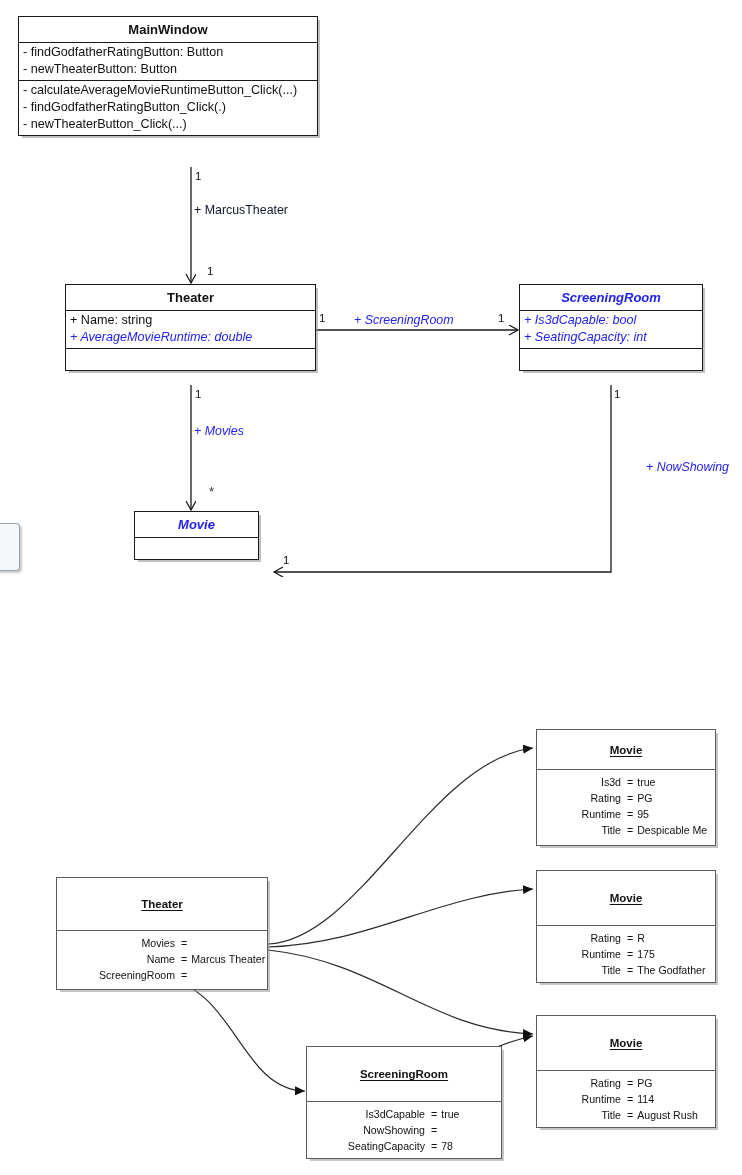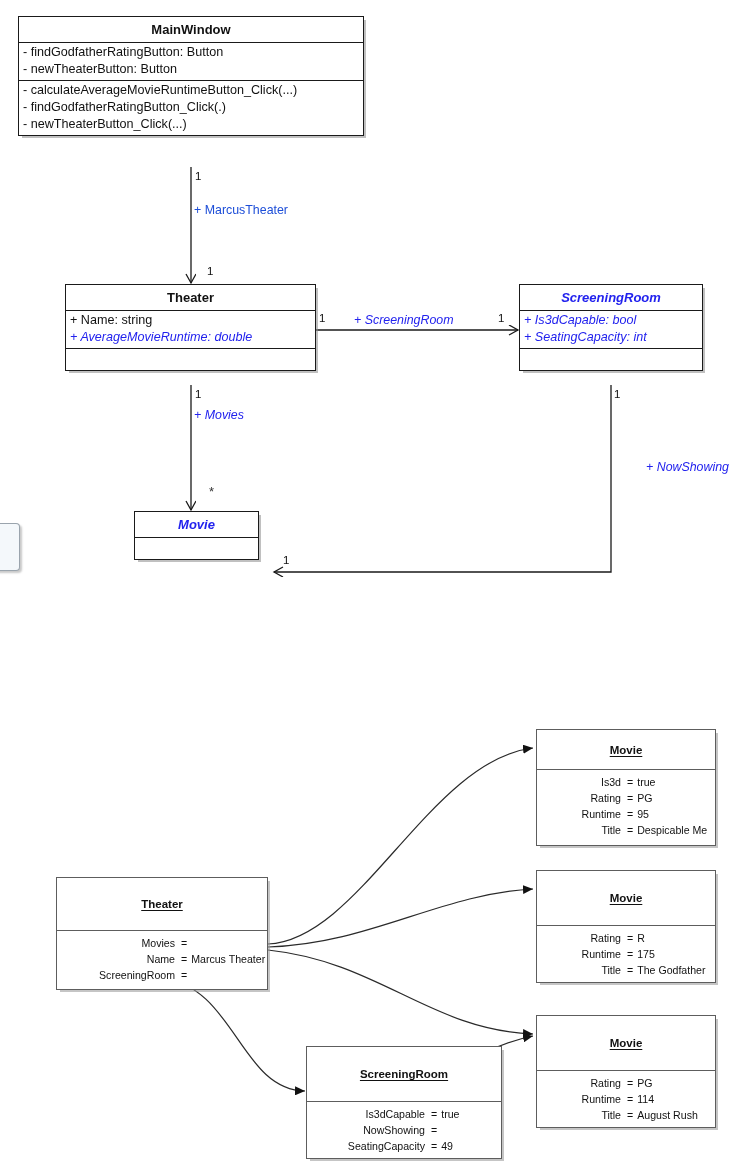--- a/index.html
+++ b/index.html
@@ -34,21 +34,21 @@
   .cls-sec:last-child{border-bottom:none;}
   .cls-sec.empty{height:21px;}
   .cls-row{
     font-size:12.6px;color:#111;line-height:17px;
     padding:0 4px 0 4px;white-space:nowrap;
   }
   .cls-row.prop{color:#2222ee;font-style:italic;}
 
   
   .lbl{
-    position:absolute;font-size:12.4px;color:#1d4ed8;white-space:nowrap;z-index:4;
+    position:absolute;font-size:12.4px;color:#0f172a;white-space:nowrap;z-index:4;
   }
   .lbl.role{color:#2222ee;font-style:italic;}
   .mult{
     position:absolute;font-size:11.5px;color:#111;white-space:nowrap;z-index:4;
   }
   .star{position:absolute;font-size:13px;color:#333;z-index:4;}
 
   
   .edge-panel{
     position:absolute;box-sizing:border-box;
@@ -112,21 +112,21 @@
 
     <path d="M268,947 C370,944 440,894 533,889" fill="none" stroke="#2a2a2a" stroke-width="1.2" marker-end="url(#arrSolid)"></path>
 
     <path d="M268,950 C380,962 430,1030 533,1034" fill="none" stroke="#2a2a2a" stroke-width="1.2" marker-end="url(#arrSolid)"></path>
 
     <path d="M161,978 C235,986 240,1090 305,1091" fill="none" stroke="#2a2a2a" stroke-width="1.2" marker-end="url(#arrSolid)"></path>
 
     <path d="M352,1114 C420,1108 460,1050 533,1036" fill="none" stroke="#2a2a2a" stroke-width="1.2" marker-end="url(#arrSolid)"></path>
   </svg>
 
-  <div class="clsbox" style="left:18px;top:16px;width:346px;">
+  <div class="clsbox" style="left:18px;top:16px;width:300px;">
     <div class="cls-title">MainWindow</div>
     <div class="cls-sec">
       <div class="cls-row">- findGodfatherRatingButton: Button</div>
       <div class="cls-row">- newTheaterButton: Button</div>
     </div>
     <div class="cls-sec">
       <div class="cls-row">- calculateAverageMovieRuntimeButton_Click(...)</div>
       <div class="cls-row">- findGodfatherRatingButton_Click(.)</div>
       <div class="cls-row">- newTheaterButton_Click(...)</div>
     </div>
@@ -157,21 +157,21 @@
 
   <div class="mult" style="left:195px;top:170px;">1</div>
   <div class="lbl" style="left:194px;top:203px;">+ MarcusTheater</div>
   <div class="mult" style="left:207px;top:265px;">1</div>
 
   <div class="mult" style="left:319px;top:312px;">1</div>
   <div class="lbl role" style="left:354px;top:313px;">+ ScreeningRoom</div>
   <div class="mult" style="left:498px;top:312px;">1</div>
 
   <div class="mult" style="left:195px;top:388px;">1</div>
-  <div class="lbl role" style="left:194px;top:408px;">+ Movies</div>
+  <div class="lbl role" style="left:194px;top:424px;">+ Movies</div>
   <div class="star" style="left:209px;top:484px;">*</div>
 
   <div class="mult" style="left:614px;top:388px;">1</div>
   <div class="lbl role" style="left:614px;top:460px;margin-left:32px;">+ NowShowing</div>
   <div class="mult" style="left:283px;top:554px;">1</div>
 
   <div class="edge-panel" style="left:-16px;top:523px;width:36px;height:48px;">
     
   </div>
 
@@ -283,18 +283,18 @@
         <span class="v">true</span>
       </div>
       <div class="slot wide">
         <span class="k">NowShowing</span>
         <span class="eq">=</span>
         <span class="v"></span>
       </div>
       <div class="slot wide">
         <span class="k">SeatingCapacity</span>
         <span class="eq">=</span>
-        <span class="v">49</span>
+        <span class="v">78</span>
       </div>
     </div>
   </div>
 
 </div>
 
 </body></html>

